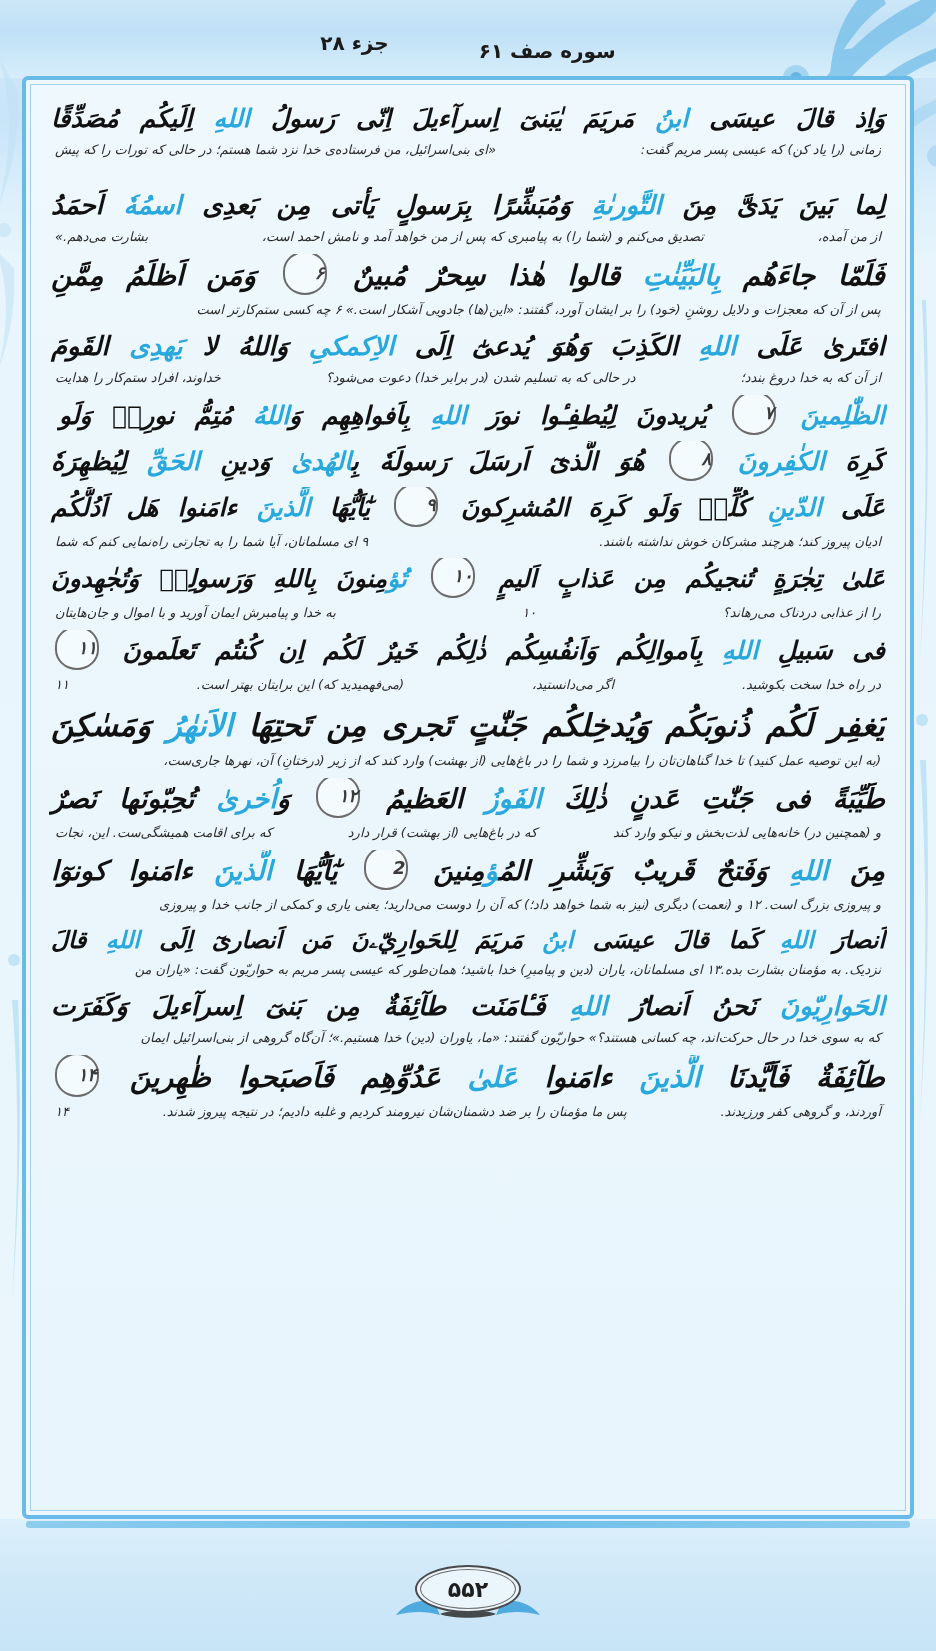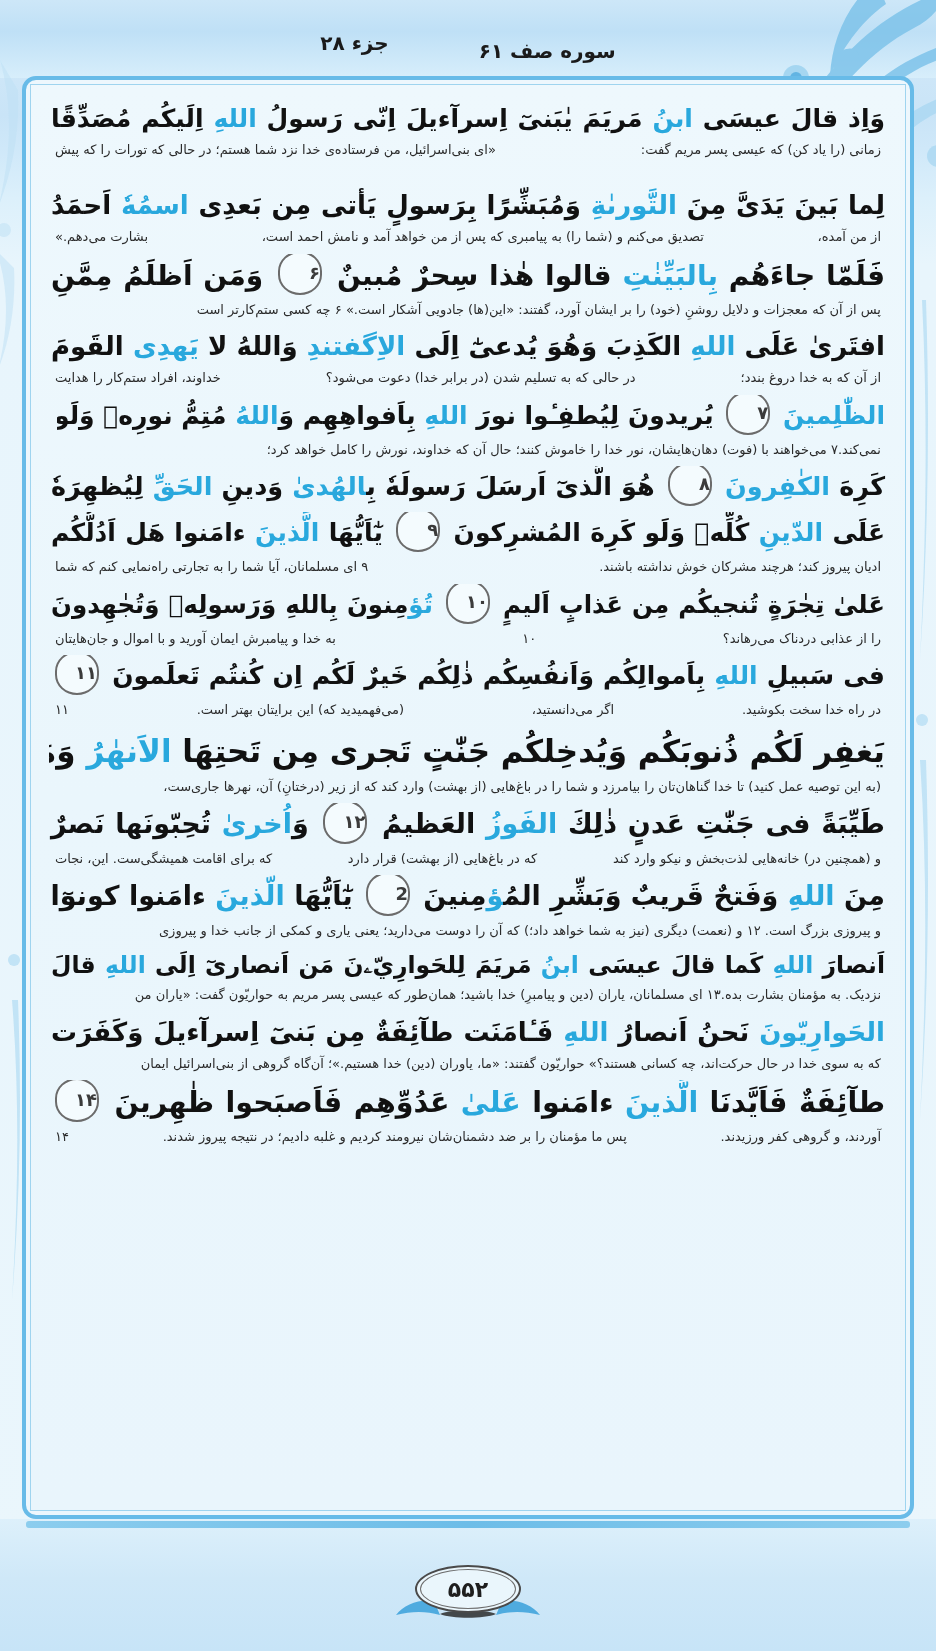--- a/index.html
+++ b/index.html
@@ -68,24 +68,25 @@
   .header-sura { transform: translateY(10px); }
 
   
   .frame-outer {
     position: absolute;
     top: 76px;
     left: 22px;
     right: 22px;
     bottom: 132px;
     border: 4px solid #68bbe8;
-    border-radius: 14px;
+    border-radius: 6px;
     background: #edf7fd;
     box-sizing: border-box;
     z-index: 3;
+    font-style: italic;
   }
   .frame-inner {
     position: absolute;
     top: 4px; left: 4px; right: 4px; bottom: 4px;
     border: 1px solid #9fd4ef;
     background: linear-gradient(180deg,#eef8fd 0%, #eaf6fc 50%, #e9f5fc 100%);
     box-sizing: border-box;
     overflow: hidden;
   }
 
@@ -292,32 +293,29 @@
               <span>بشارت می‌دهم.»</span>
             </div>
           </div>
           <div class="line-block">
             <div class="arabic" style="font-size: 28px;">فَلَمّا جاءَهُم <span class="hl">بِالبَيِّنٰتِ</span> قالوا هٰذا سِحرٌ مُبينٌ <span class="vnum">۶</span> وَمَن اَظلَمُ مِمَّنِ</div>
             <div class="farsi">
               <span>پس از آن که معجزات و دلایل روشنِ (خود) را بر ایشان آورد، گفتند: «این(ها) جادویی آشکار است.»   ۶    چه کسی ستم‌کارتر است</span>
             </div>
           </div>
           <div class="line-block">
-            <div class="arabic" style="font-size: 26px;">افتَرىٰ عَلَى <span class="hl">اللهِ</span> الكَذِبَ وَهُوَ يُدعىٰٓ اِلَى <span class="hl">الاِگفتندِ</span> وَاللهُ لا <span class="hl">يَهدِى</span> القَومَ</div>
+            <div class="arabic" style="font-size: 26px;">افتَرىٰ عَلَى <span class="hl">اللهِ</span> الكَذِبَ وَهُوَ يُدعىٰٓ اِلَى <span class="hl">الاِکمکیِ</span> وَاللهُ لا <span class="hl">يَهدِى</span> القَومَ</div>
             <div class="farsi">
               <span>از آن که به خدا دروغ بندد؛</span>
               <span>در حالی که به تسلیم شدن (در برابر خدا) دعوت می‌شود؟</span>
               <span>خداوند، افراد ستم‌کار را هدایت</span>
             </div>
           </div>
           <div class="line-block">
             <div class="arabic" style="font-size: 25px; margin-left: 8px;"><span class="hl">الظّٰلِمينَ</span> <span class="vnum">۷</span> يُريدونَ لِيُطفِـٔوا نورَ <span class="hl">اللهِ</span> بِاَفواهِهِم وَ<span class="hl">اللهُ</span> مُتِمُّ نورِهٖ وَلَو</div>
-            <div class="farsi">
-              <span>نمی‌کند.۷   می‌خواهند با (فوت) دهان‌هایشان، نور خدا را خاموش کنند؛ حال آن که خداوند، نورش را کامل خواهد کرد؛</span>
-            </div>
           </div>
           <div class="line-block">
             <div class="arabic" style="font-size: 25.5px;">كَرِهَ <span class="hl">الكٰفِرونَ</span> <span class="vnum">۸</span> هُوَ الَّذىٓ اَرسَلَ رَسولَهٗ بِ<span class="hl">الهُدىٰ</span> وَدينِ <span class="hl">الحَقِّ</span> لِيُظهِرَهٗ</div>
           </div>
           <div class="line-block">
             <div class="arabic" style="font-size: 25px;">عَلَى <span class="hl">الدّينِ</span> كُلِّهٖ وَلَو كَرِهَ المُشرِكونَ <span class="vnum">۹</span> يٰٓاَيُّهَا <span class="hl">الَّذينَ</span> ءامَنوا هَل اَدُلُّكُم</div>
             <div class="farsi">
               <span>ادیان پیروز کند؛ هرچند مشرکان خوش نداشته باشند.</span>
               <span>۹    ای مسلمانان، آیا شما  را به تجارتی راه‌نمایی کنم که شما</span>
             </div>

